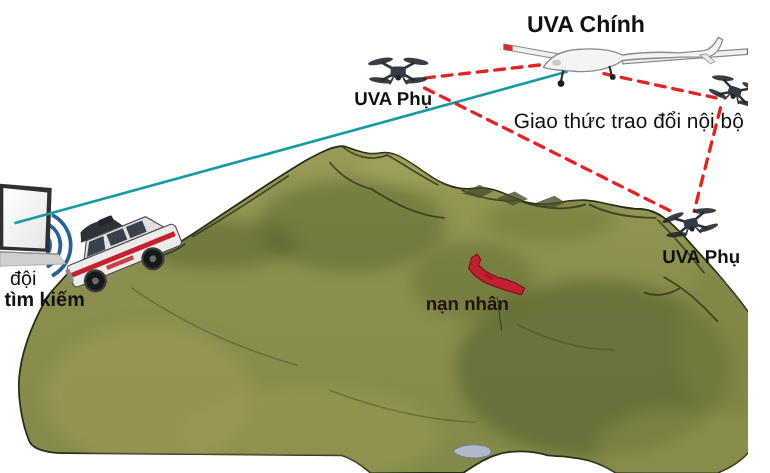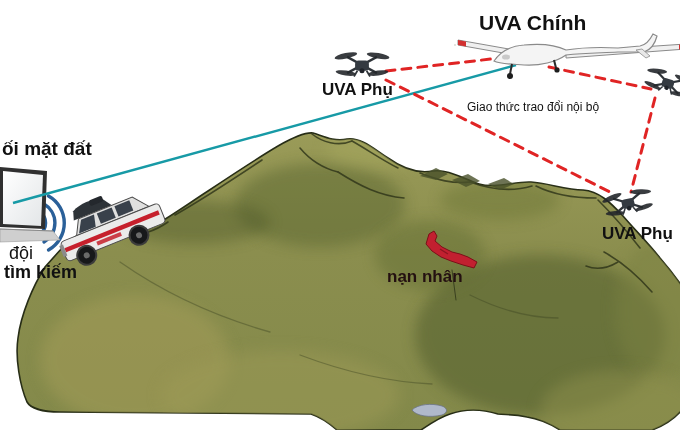--- a/index.html
+++ b/index.html
@@ -9,21 +9,21 @@
   }
   .stage svg{position:absolute;left:0;top:0;}
   .lbl{
     position:absolute;color:var(--label,#111);white-space:nowrap;line-height:1.05;
     font-family:"Liberation Sans","DejaVu Sans",sans-serif;
   }
   .lbl-main-uav{left:479px;top:12px;font-size:21px;font-weight:bold;}
   .lbl-aux-left{left:322px;top:81px;font-size:17px;font-weight:bold;}
   .lbl-aux-right{left:688px;top:75px;font-size:17px;font-weight:bold;}
   .lbl-aux-bottom{left:602px;top:225px;font-size:17px;font-weight:bold;}
-  .lbl-protocol{left:467px;top:101px;font-size:12px;font-weight:500;}
+  .lbl-protocol{left:467px;top:101px;font-size:19px;font-weight:500;}
   .lbl-ground{left:2px;top:139px;font-size:19px;font-weight:bold;}
   .lbl-team1{left:9px;top:244px;font-size:18px;font-weight:normal;}
   .lbl-team2{left:4px;top:263px;font-size:18px;font-weight:bold;}
   .lbl-victim{left:387px;top:268px;font-size:17px;font-weight:bold;color:var(--victim-text,#241011);}
   .link-line{stroke:var(--link,#179aa6);stroke-width:2.4;fill:none;}
   .mesh-line{stroke:var(--mesh,#e02424);stroke-width:3;fill:none;stroke-dasharray:9 7;stroke-linecap:round;}
   .wifi-arc{stroke:var(--wifi,#2a6099);stroke-width:3.4;fill:none;stroke-linecap:round;}
   .victim-shape{fill:var(--victim,#c22030);stroke:#7c1018;stroke-width:1;}
 </style>
 </head>
@@ -189,17 +189,16 @@
     <use href="#quad" transform="translate(362,65) scale(1.15)"></use>
     <use href="#quad" transform="translate(668,83) rotate(18)"></use>
     <use href="#quad" transform="translate(628,203) rotate(-12) scale(1.05)"></use>
   </svg>
 
   <div class="lbl lbl-main-uav">UVA Chính</div>
   <div class="lbl lbl-aux-left">UVA Phụ</div>
   <div class="lbl lbl-aux-right">U</div>
   <div class="lbl lbl-aux-bottom">UVA Phụ</div>
   <div class="lbl lbl-protocol">Giao thức trao đổi nội bộ</div>
-  <div class="lbl lbl-ground">ối mặt đất</div>
   <div class="lbl lbl-team1">đội</div>
   <div class="lbl lbl-victim">nạn nhân</div>
   <div class="lbl lbl-team2">tìm kiếm</div>
 </div>
 
 </body></html>

